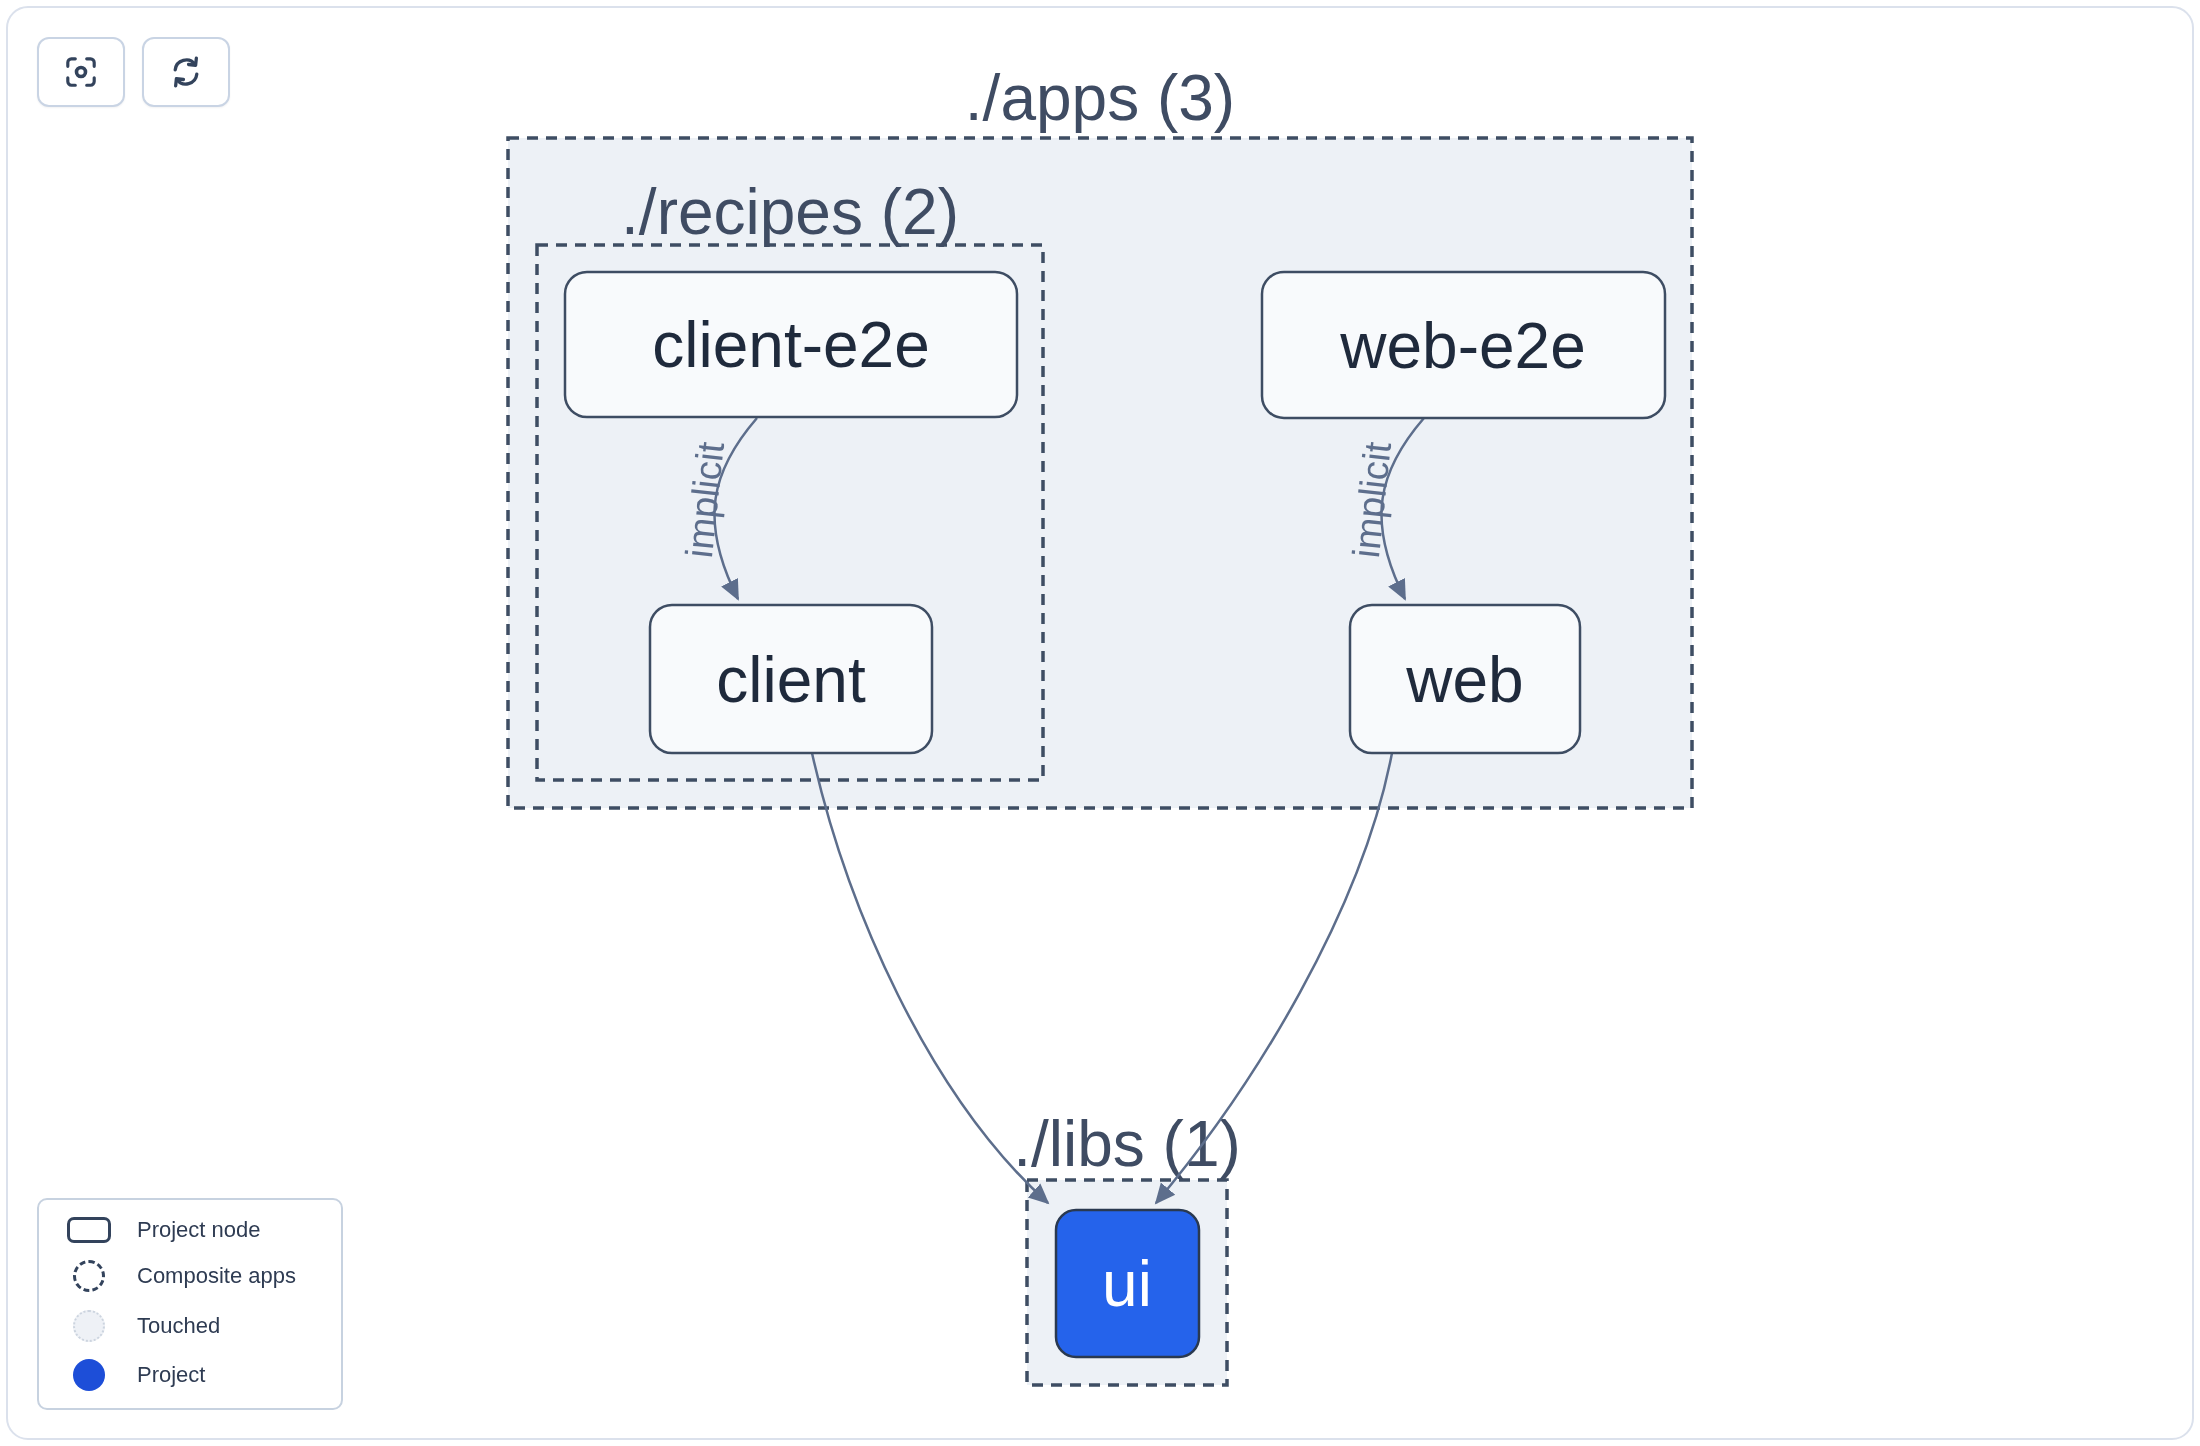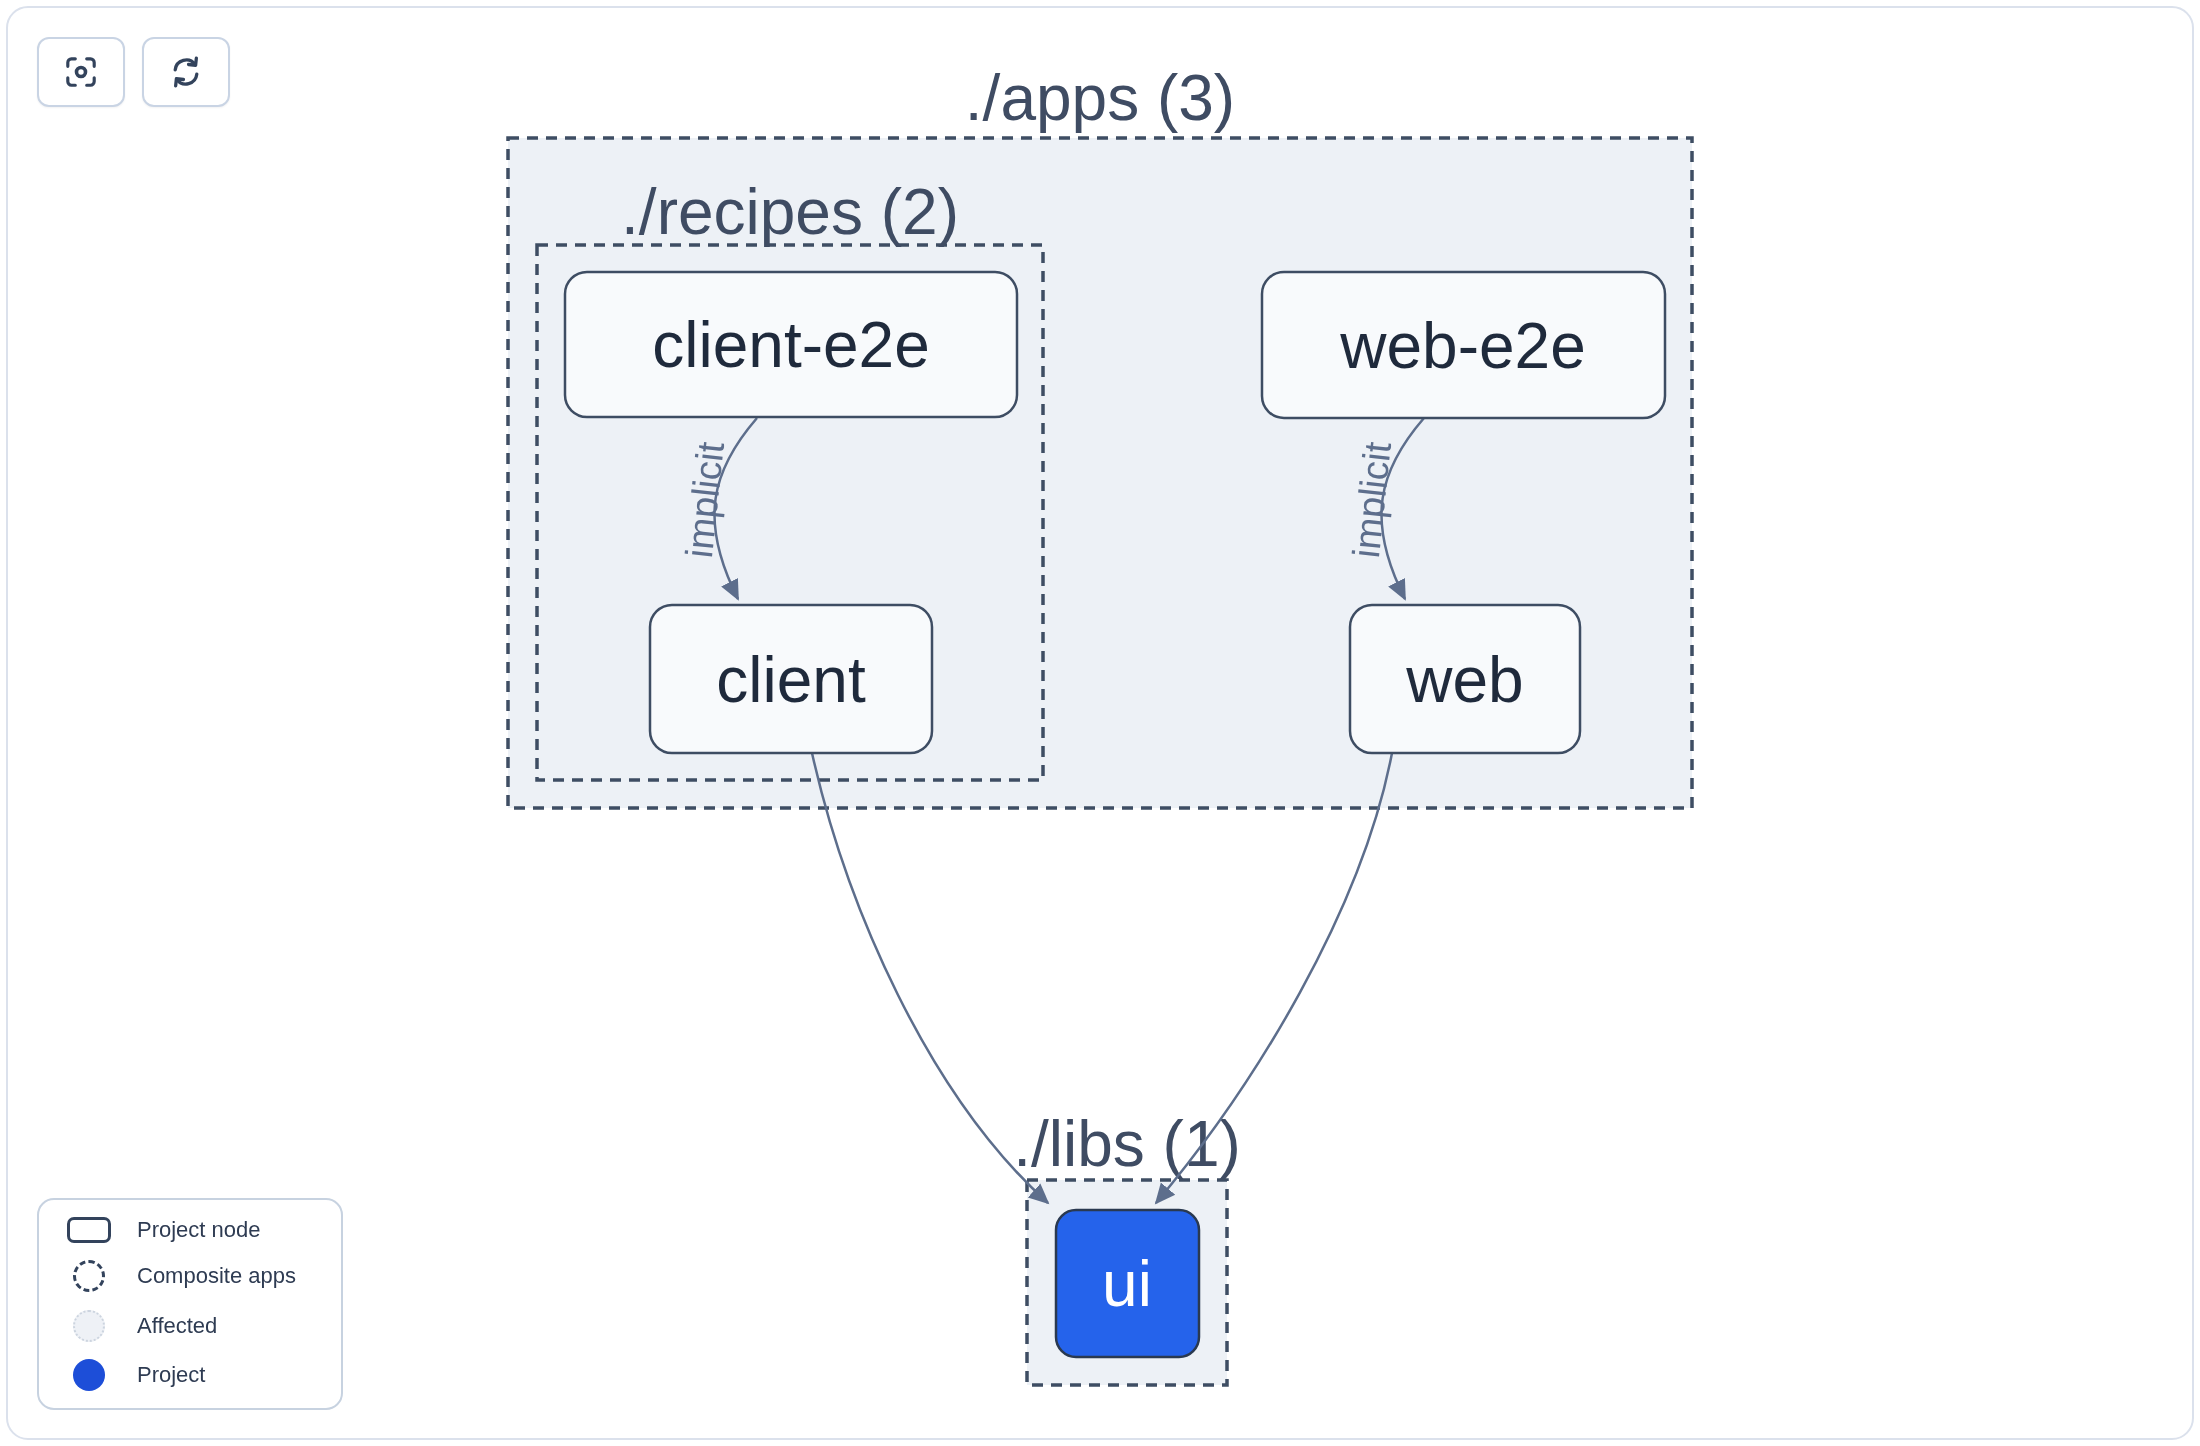--- a/index.html
+++ b/index.html
@@ -4,21 +4,21 @@
 <style>
   html,body{margin:0;padding:0;background:#ffffff;width:2200px;height:1446px;overflow:hidden;
     font-family:"Liberation Sans", sans-serif;}
   .frame{position:absolute;left:6px;top:6px;right:6px;bottom:6px;border:2px solid #dbe1ec;border-radius:22px;}
   .toolbar{position:absolute;left:37px;top:37px;display:flex;gap:17px;z-index:5;}
   .tool-btn{width:84px;height:66px;background:#ffffff;border:2px solid #c9d4e4;border-radius:12px;
     display:flex;align-items:center;justify-content:center;box-shadow:0 1px 2px rgba(30,41,59,.06);cursor:pointer;}
   .tool-btn svg{display:block;}
   #graph-canvas{position:absolute;left:0;top:0;}
   .legend{position:absolute;left:37px;top:1198px;width:306px;height:212px;background:#ffffff;
-    border:2px solid #c7d2e0;border-radius:17px;display:flex;flex-direction:column;
+    border:2px solid #c7d2e0;border-radius:10px;display:flex;flex-direction:column;
     justify-content:space-evenly;padding-left:26px;box-sizing:border-box;z-index:5;}
   .legend-row{display:flex;align-items:center;}
   .sw-wrap{width:48px;display:flex;justify-content:center;}
   .legend-label{margin-left:24px;font-size:22px;color:#2e3b52;}
   .sw-project{width:44px;height:26px;border:3px solid #33435c;border-radius:7px;background:#fff;box-sizing:border-box;}
   .sw-composite{width:32px;height:32px;border:3px dashed #33435c;border-radius:50%;background:#fff;box-sizing:border-box;}
   .sw-affected{width:32px;height:32px;border:2px dotted #ccd4df;border-radius:50%;background:#eef1f6;box-sizing:border-box;}
   .sw-touched{width:32px;height:32px;border-radius:50%;background:#1d4ed8;}
   text{user-select:none;}
   .container-rect{fill:#edf1f6;stroke:#3e4d63;stroke-width:3.5;}
@@ -112,21 +112,21 @@
   <div class="legend-row">
     <span class="sw-wrap">
         <span class="sw-composite"></span>
       </span>
     <span class="legend-label">Composite apps</span>
   </div>
   <div class="legend-row">
     <span class="sw-wrap">
         <span class="sw-affected"></span>
       </span>
-    <span class="legend-label">Affected</span>
+    <span class="legend-label">Touched</span>
   </div>
   <div class="legend-row">
     <span class="sw-wrap">
         <span class="sw-touched"></span>
       </span>
     <span class="legend-label">Project</span>
   </div>
 </div>
 
 </body></html>

